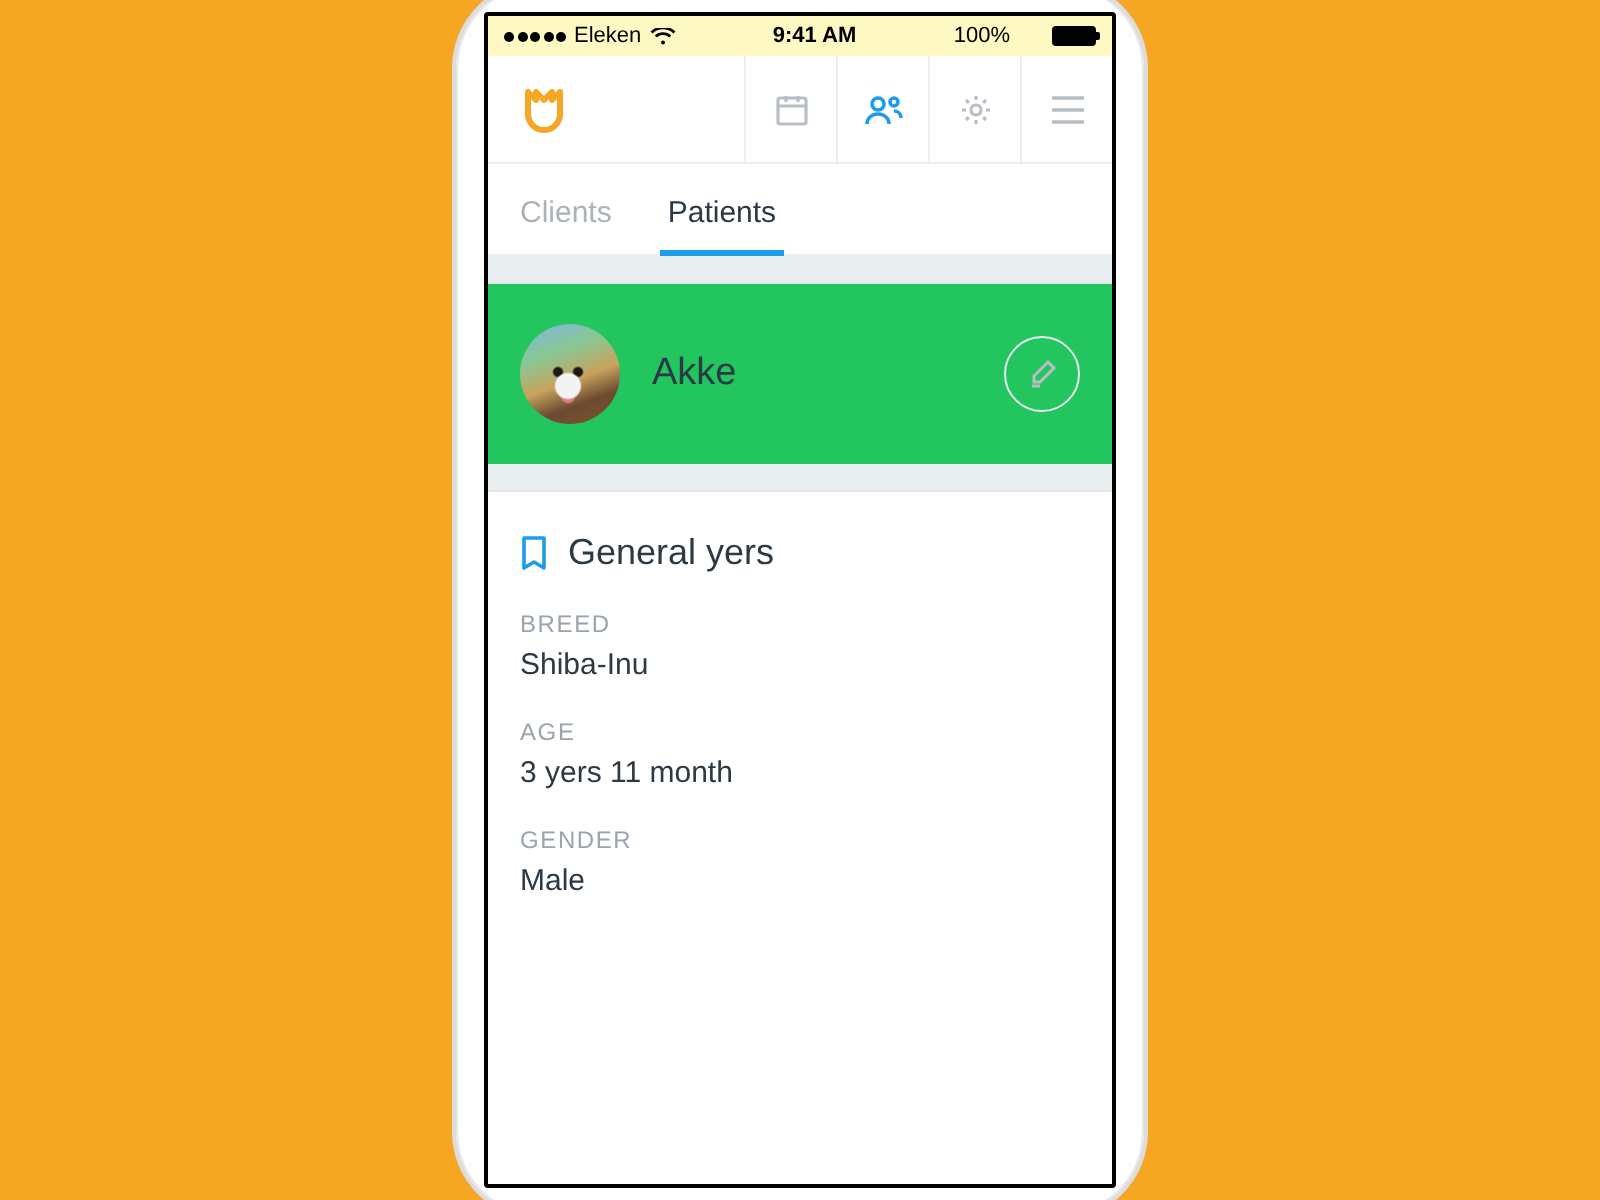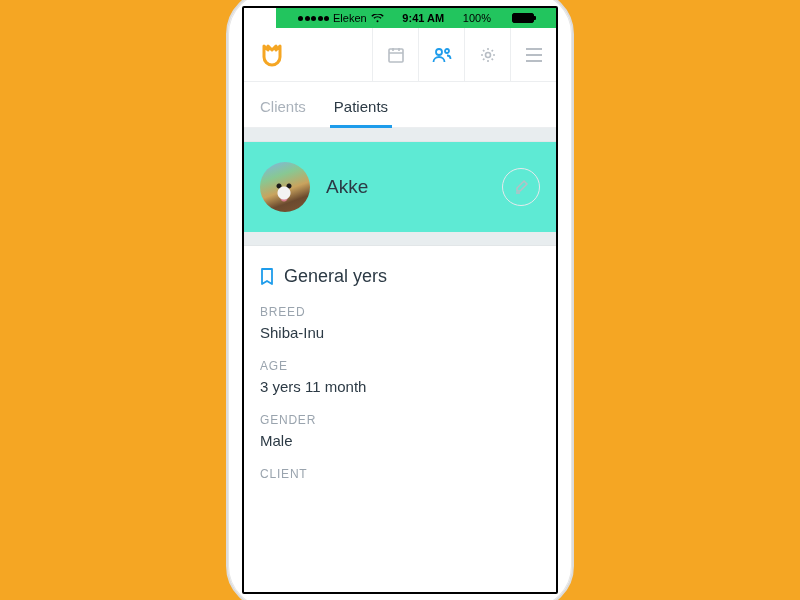--- a/index.html
+++ b/index.html
@@ -29,28 +29,27 @@
     left: 14px;
     right: 14px;
     bottom: 14px;
     background: #fff;
     border: 2px solid #000;
     border-radius: 2px;
     overflow: hidden;
   }
   .status-bar {
     height: 20px;
-    background: #22c55e;
-    display: flex;
-    align-items: center;
-    padding: 0 22px;
+    background: #fef9c3;
+    display: flex;
+    align-items: center;
+    padding: 0 8px;
     font-size: 11px;
     font-weight: 600;
     color: #000;
-    margin-left: 32px;
   }
   .status-left { display: flex; align-items: center; gap: 4px; }
   .dots { display: flex; gap: 1.5px; }
   .dot { width: 5px; height: 5px; background: #000; border-radius: 50%; }
   .status-carrier { font-size: 11px; font-weight: 500; }
   .wifi-ic svg { display: block; }
   .status-center { flex: 1; text-align: center; font-weight: 600; }
   .status-right { display: flex; align-items: center; gap: 21px; font-weight: 500; }
   .battery { width: 22px; height: 10px; border: 1px solid #000; border-radius: 2px; position: relative; }
   .battery::after { content: ""; position: absolute; right: -3px; top: 2px; width: 2px; height: 4px; background: #000; border-radius: 0 1px 1px 0; }
@@ -101,21 +100,21 @@
     left: -4px;
     right: -4px;
     bottom: -1px;
     height: 3px;
     background: #1E9CEB;
   }
 
   .gap-strip { height: 14px; background: #e8edef; border-bottom: 1px solid #e2e6e8; }
 
   .patient-row {
-    background: #5eead4;
+    background: #22c55e;
     display: flex;
     align-items: center;
     padding: 20px 16px;
   }
   .avatar {
     width: 50px;
     height: 50px;
     border-radius: 50%;
     overflow: hidden;
     background: linear-gradient(160deg, #7fb4e6 0%, #88c893 30%, #c9a35e 55%, #6b4a2e 75%, #7d5533 100%);
@@ -277,19 +276,16 @@
       <div class="field">
         <div class="field-label">AGE</div>
         <div class="field-value">3 yers 11 month</div>
       </div>
 
       <div class="field">
         <div class="field-label">GENDER</div>
         <div class="field-value">Male</div>
       </div>
 
-      <div class="field">
-        <div class="field-label">CLIENT</div>
-      </div>
     </div>
 
   </div>
 </div>
 
 </body></html>

